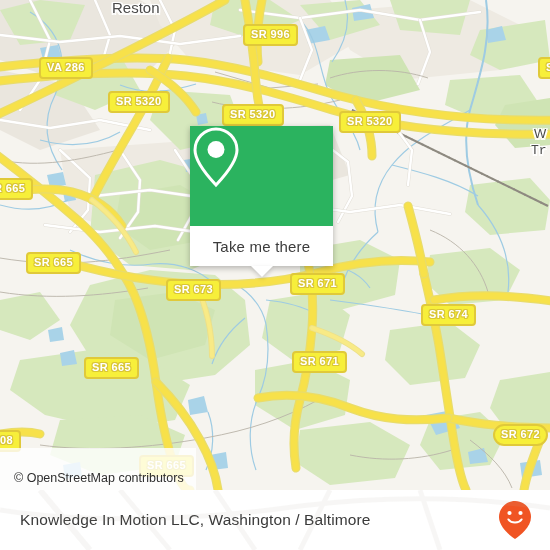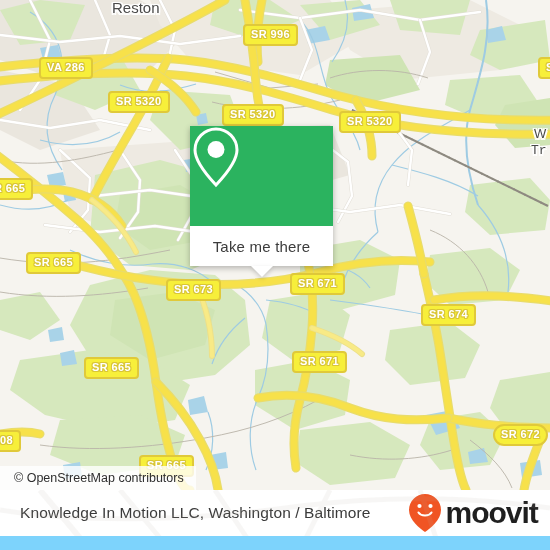--- a/index.html
+++ b/index.html
@@ -73,32 +73,32 @@
     border-right:11px solid transparent;
     border-top:11px solid #ffffff;
     filter:drop-shadow(0 2px 2px rgba(0,0,0,.18));
   }
 
   
   #attribution{
     position:absolute;
     left:0;bottom:0;
     height:24px;
-    padding:0 12px 0 14px;
+    padding:18px 12px 0 14px;
     display:flex;align-items:center;
     background:rgba(255,255,255,.80);
     color:#2e2e2e;
     font-size:12.5px;
     white-space:nowrap;
   }
 
   
   #footer{
     position:absolute;left:0;top:490px;
-    width:550px;height:46px;
+    width:550px;height:60px;
     background:#ffffff;
     display:flex;align-items:center;justify-content:space-between;
     padding:0 18px 0 20px;
     box-sizing:border-box;
     overflow:hidden;
     gap:38px;
   }
   #footer-title{
     color:#3a3a3a;font-size:15.5px;white-space:nowrap;letter-spacing:.1px;
   }
@@ -395,17 +395,16 @@
 
     <div id="footer-title">Knowledge In Motion LLC, Washington / Baltimore</div>
 
     <div id="brand">
       <svg width="34" height="40" viewBox="0 0 34 40">
         <path d="M17 1 C8.2 1 1 8.2 1 17 C1 27 12 35.5 17 39 C22 35.5 33 27 33 17 C33 8.2 25.8 1 17 1 Z" fill="#f05423"></path>
         <circle cx="11.5" cy="13" r="2.1" fill="#ffffff"></circle>
         <circle cx="22.5" cy="13" r="2.1" fill="#ffffff"></circle>
         <path d="M10.5 19.5 C13 23.5 21 23.5 23.5 19.5" fill="none" stroke="#ffffff" stroke-width="2.1" stroke-linecap="round"></path>
       </svg>
-      <span id="brand-word">moovit</span>
     </div>
   </div>
 
 </div>
 
 </body></html>

